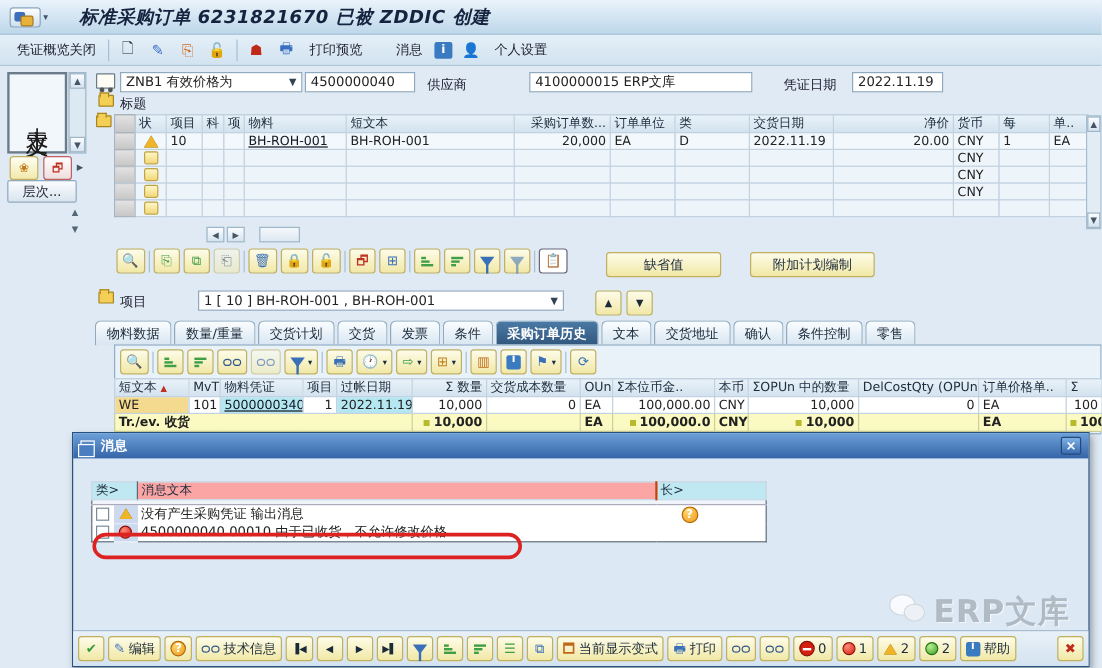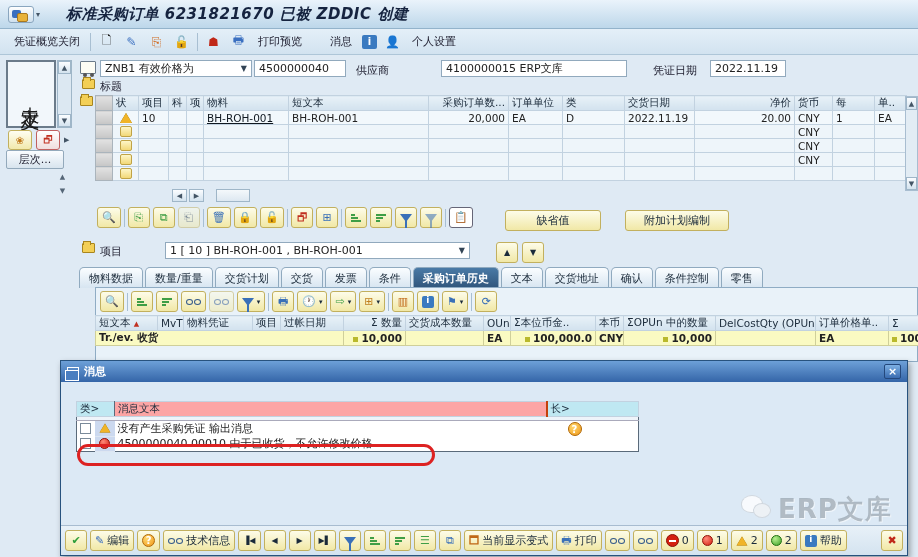--- a/index.html
+++ b/index.html
@@ -542,20 +542,36 @@
     <th>过帐日期</th>
     <th class="num">Σ  数量</th>
     <th>交货成本数量</th>
     <th>OUn</th>
     <th>Σ本位币金..</th>
     <th>本币</th>
     <th>ΣOPUn 中的数量</th>
     <th>DelCostQty (OPUn)</th>
     <th>订单价格单..</th>
     <th>Σ</th>
+  </tr>
+  <tr style="background:#fff">
+    <td class="tan">WE</td>
+    <td>101</td>
+    <td class="cyan link">5000000340</td>
+    <td class="num">1</td>
+    <td class="cyan">2022.11.19</td>
+    <td class="num">10,000</td>
+    <td class="num">0</td>
+    <td>EA</td>
+    <td class="num">100,000.00</td>
+    <td>CNY</td>
+    <td class="num">10,000</td>
+    <td class="num">0</td>
+    <td>EA</td>
+    <td class="num">100</td>
   </tr>
   <tr class="totrow">
     <td colspan="5">Tr./ev. 收货</td>
     <td class="num"><span class="sumdot"></span><span>10,000</span></td>
     <td></td>
     <td>EA</td>
     <td class="num"><span class="sumdot"></span><span>100,000.0</span></td>
     <td>CNY</td>
     <td class="num"><span class="sumdot"></span><span>10,000</span></td>
     <td></td>

